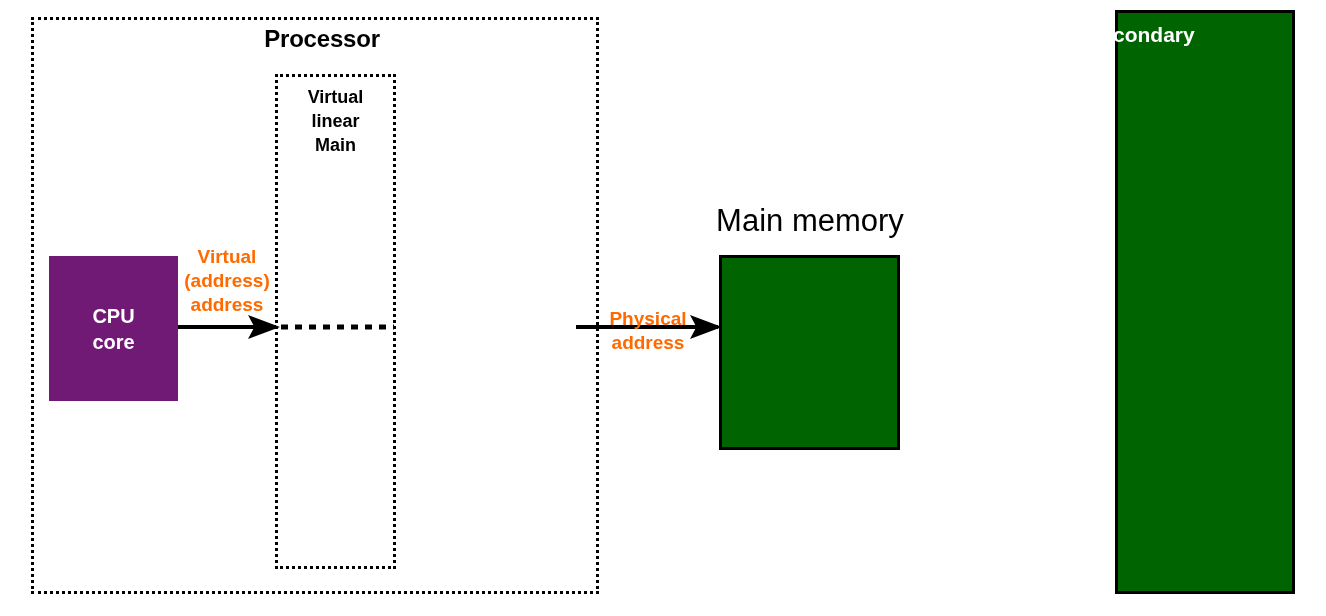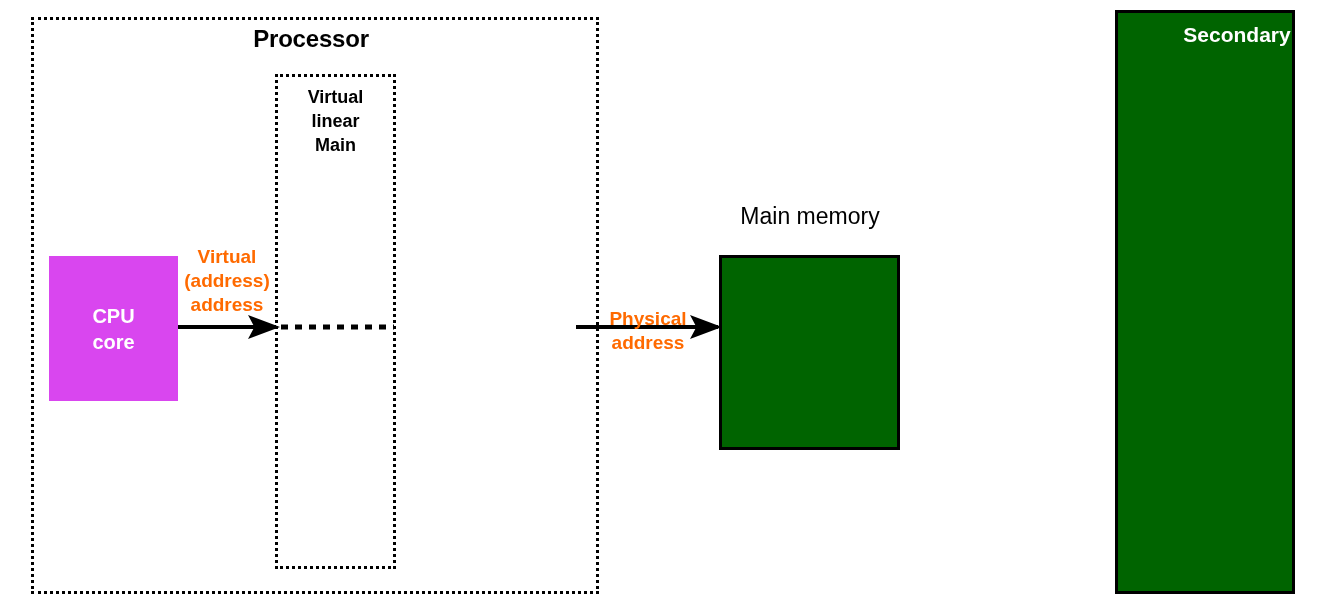--- a/index.html
+++ b/index.html
@@ -24,21 +24,21 @@
     left: 31px;
     top: 17px;
     width: 568px;
     height: 577px;
     border: 3px dotted #000000;
     box-sizing: border-box;
     background: transparent;
   }
   .processor-title {
     position: absolute;
-    left: 27px;
+    left: 38px;
     top: 25px;
     width: 568px;
     text-align: center;
     font-size: 24px;
     font-weight: bold;
     color: #000000;
     letter-spacing: -0.2px;
   }
 
   
@@ -64,21 +64,21 @@
     color: #000000;
   }
 
   
   .cpu-core {
     position: absolute;
     left: 49px;
     top: 256px;
     width: 129px;
     height: 145px;
-    background: #d946ef;
+    background: #701a75;
     display: flex;
     align-items: center;
     justify-content: center;
   }
   .cpu-core-label {
     color: #ffffff;
     font-size: 20px;
     font-weight: bold;
     line-height: 26px;
     text-align: center;
@@ -93,38 +93,38 @@
     background: #006400;
     border: 3px solid #000000;
     box-sizing: border-box;
   }
   .main-memory-title {
     position: absolute;
     left: 700px;
     top: 203px;
     width: 220px;
     text-align: center;
-    font-size: 23px;
+    font-size: 31px;
     font-weight: normal;
     color: #000000;
   }
 
   .secondary-storage-box {
     position: absolute;
     left: 1115px;
     top: 10px;
     width: 180px;
     height: 584px;
     background: #006400;
     border: 3px solid #000000;
     box-sizing: border-box;
   }
   .secondary-storage-label {
     position: absolute;
-    left: 1147px;
+    left: 1051px;
     top: 20px;
     width: 180px;
     text-align: center;
     color: #ffffff;
     font-size: 21px;
     font-weight: bold;
     line-height: 30px;
   }
 
   

